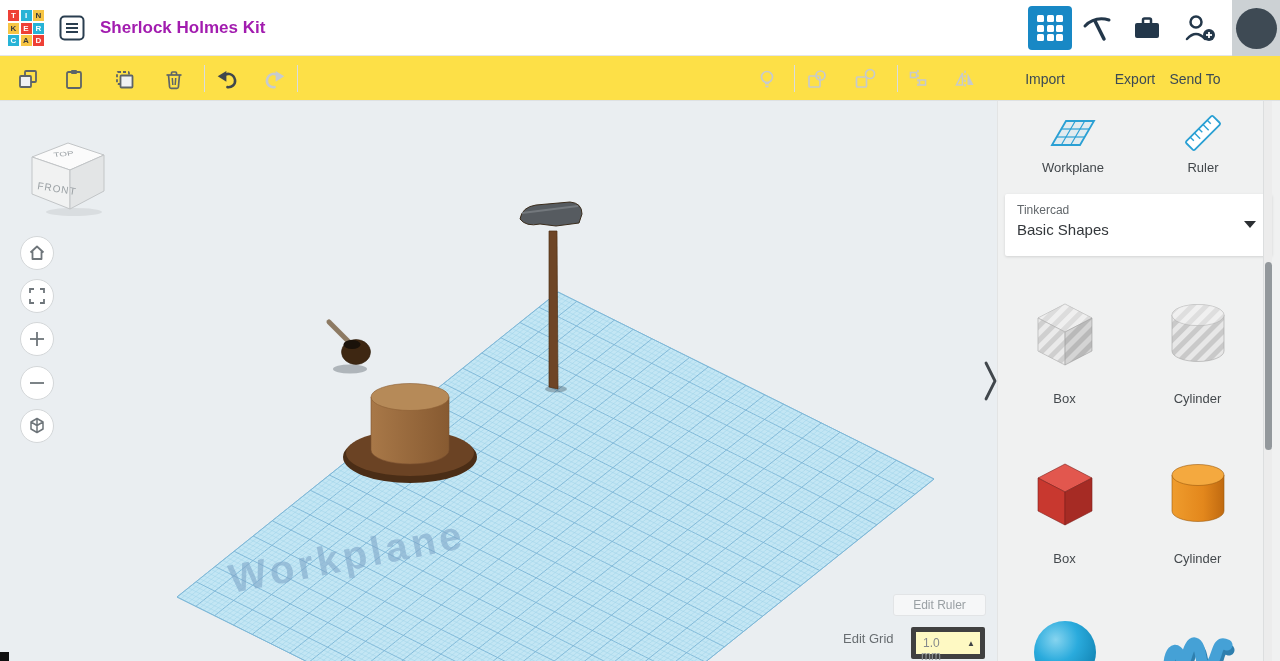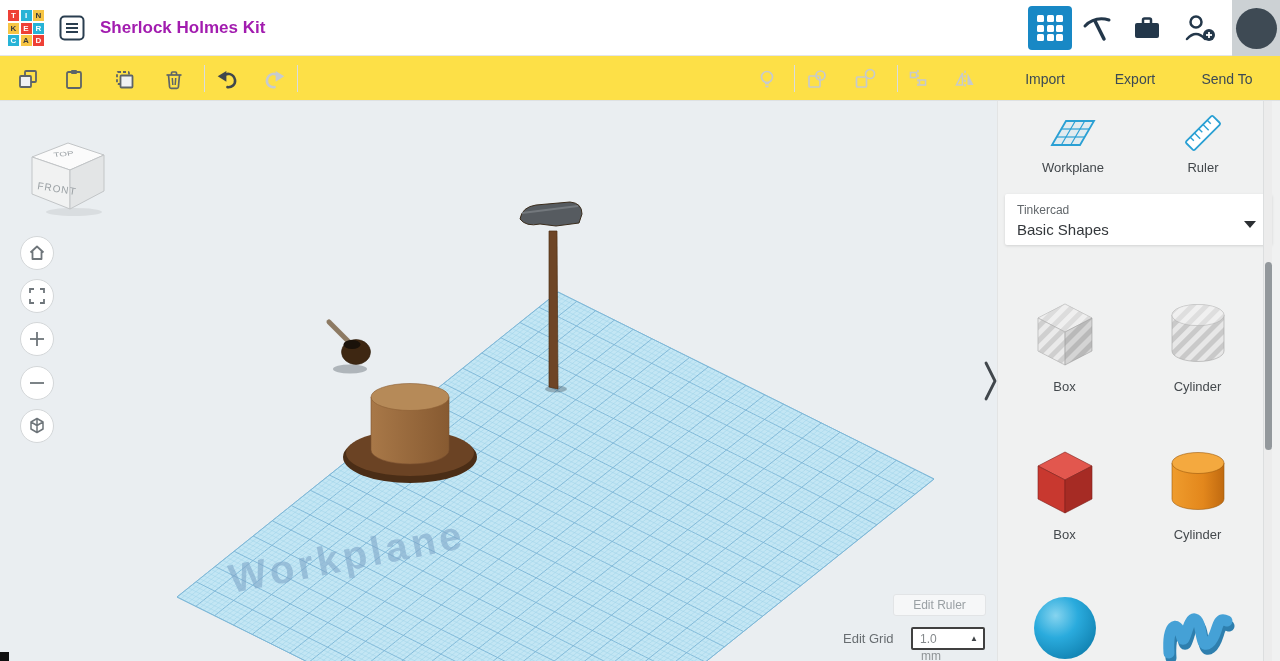--- a/index.html
+++ b/index.html
@@ -45,48 +45,48 @@
   .gmin { stroke:var(--plane_minor,#9fd2e8); stroke-width:0.5; }
   .gmaj { stroke:var(--plane_major,#7cb5d6); stroke-width:0.9; }
   .viewcube { position:absolute; left:24px; top:32px; cursor:pointer; }
   .vbtn { position:absolute; left:20px; width:34px; height:34px; border-radius:50%;
     background:#fff; border:1px solid #d4d7d9; display:flex; align-items:center;
     justify-content:center; color:#6e757a; font-size:18px; cursor:pointer; }
   .edit-grid { position:absolute; left:893px; top:493px; width:93px; height:22px;
     background:#f6f7f8; border:1px solid #e2e4e6; border-radius:3px; font-family:inherit;
     font-size:12px; color:#9aa0a4; cursor:pointer; }
   .snap-label { position:absolute; left:843px; top:530px; font-size:13px; color:#686d71; }
-  .snap-select { position:absolute; left:911px; top:526px; width:74px; height:23px;
-    background:#ffffff; border:2px solid #404040; border-radius:2px; display:flex;
+  .snap-select { position:absolute; left:911px; top:526px; width:74px; height:32px;
+    background:#fef9c3; border:5px solid #404040; border-radius:2px; display:flex;
     align-items:center; cursor:pointer; }
   .snap-select .val { font-size:12px; color:#85898c; padding-left:7px; flex:1; }
   .snap-select .arr { font-size:8px; color:#3e4246; padding-right:5px; }
   .snap-unit { position:absolute; left:921px; top:548px; font-size:12px; color:#8f9497; }
   .collapse-tab { position:absolute; left:983px; top:258px; cursor:pointer; }
   .corner-artifact { position:absolute; left:0; top:551px; width:9px; height:9px; background:#101010; }
 
   
   .sidebar { position:absolute; left:997px; top:101px; width:283px; height:560px;
     background:#f0f1f1; border-left:1px solid rgba(0,0,0,0.05); overflow:hidden; }
   .tool { position:absolute; top:10px; width:90px; display:flex; flex-direction:column;
     align-items:center; cursor:pointer; }
   .tool .lbl { margin-top:5px; font-size:13px; color:#42474b; }
   .tool-workplane { left:30px; }
   .tool-ruler { left:160px; }
-  .cat-card { position:absolute; left:7px; top:93px; width:267px; height:51px;
+  .cat-card { position:absolute; left:7px; top:93px; width:267px; height:62px;
     background:#fff; border-radius:2px; box-shadow:0 1px 3px rgba(0,0,0,0.13); cursor:pointer; }
   .cat-card .brand { position:absolute; left:12px; top:9px; font-size:12px; color:#62676b; }
   .cat-card .sel { position:absolute; left:12px; top:27px; font-size:15px; color:#33373b; }
   .cat-card .caret { position:absolute; right:16px; top:27px; width:0; height:0;
     border-left:6px solid transparent; border-right:6px solid transparent;
     border-top:7px solid #2b2f33; }
   .shape-grid { position:absolute; left:0; top:192px; width:266px; display:grid;
     grid-template-columns:1fr 1fr; justify-items:center; row-gap:46px; }
   .shape-tile { display:flex; flex-direction:column; align-items:center; cursor:pointer; }
-  .shape-tile .lbl { margin-top:8px; font-size:13px; color:#44494d; min-height:16px; }
+  .shape-tile .lbl { margin-top:20px; font-size:13px; color:#44494d; min-height:16px; }
   .scrollbar { position:absolute; left:265px; top:0; width:9px; height:560px;
     background:#ececec; border-left:1px solid #dcdedf; }
   .scroll-thumb { position:absolute; left:1px; top:161px; width:7px; height:188px;
     background:#93989c; border-radius:3.5px; cursor:pointer; }
 </style>
 </head>
 <body>
 
 <svg width="0" height="0" style="position:absolute">
   <defs>
@@ -247,21 +247,21 @@
   </div>
   <div class="tbtn" style="left:949px">
     <svg width="24" height="24" viewBox="0 0 24 24">
       <polygon points="3.5,18 9.5,6 9.5,18" fill="none" stroke="#c6cacd" stroke-width="1.6"></polygon>
       <polygon points="14.5,6 20.5,18 14.5,18" fill="#c6cacd"></polygon>
       <line x1="12" y1="3.5" x2="12" y2="20.5" stroke="#c6cacd" stroke-width="1.6" stroke-dasharray="2.5 2"></line>
     </svg>
   </div>
   <button class="tx-btn" style="left:1006px; width:78px;">Import</button>
   <button class="tx-btn" style="left:1100px; width:70px;">Export</button>
-  <button class="tx-btn" style="left:1188px; width:78px;">Send To</button>
+  <button class="tx-btn" style="left:1156px; width:78px;">Send To</button>
 </div>
 
 <div class="viewport">
   <svg class="scene" width="997" height="560" viewBox="0 0 997 560">
     <polygon points="558,191 934,378 553,683 177,496" fill="var(--plane_fill,#c3e6f4)" stroke="#8fc2dd" stroke-width="1"></polygon>
     <g id="grid-lines">
         <line x1="558" y1="191" x2="934" y2="378" class="gmaj"></line>
         <line x1="558" y1="191" x2="177" y2="496" class="gmaj"></line>
         <line x1="554.19" y1="194.05" x2="930.19" y2="381.05" class="gmin"></line>
         <line x1="561.76" y1="192.87" x2="180.76" y2="497.87" class="gmin"></line>

